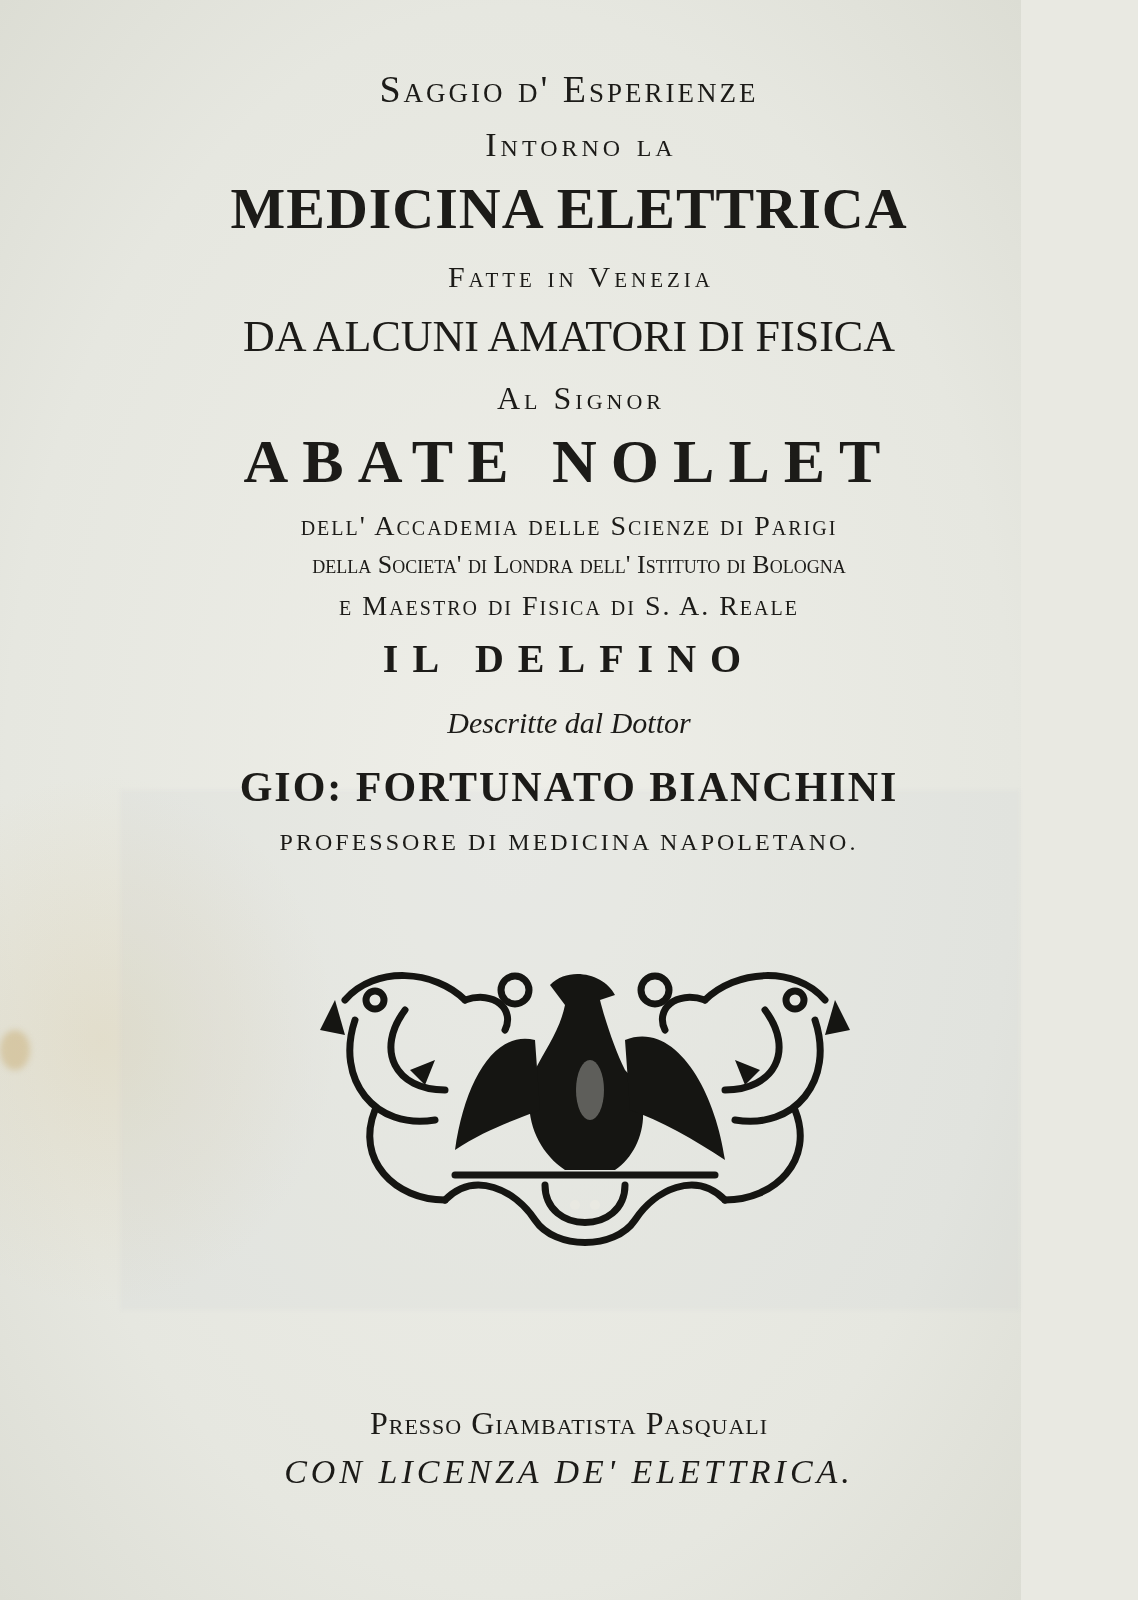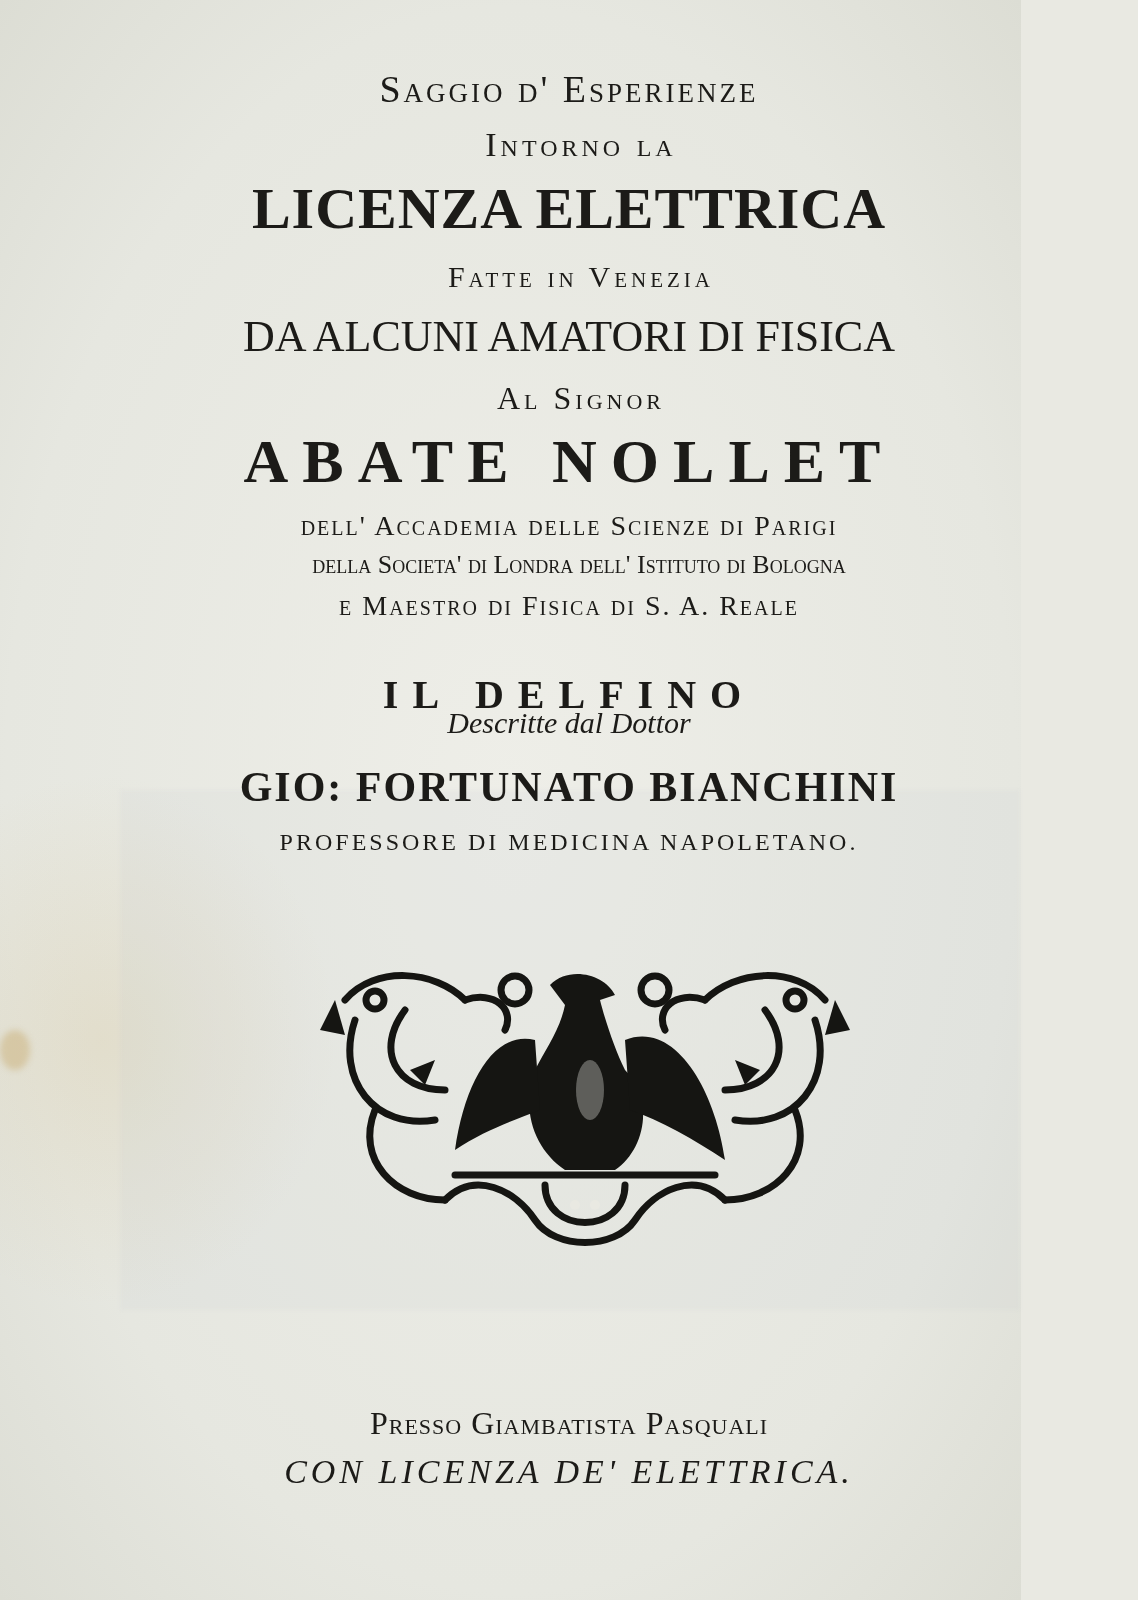--- a/index.html
+++ b/index.html
@@ -32,41 +32,41 @@
     .l1 { top: 70px; font-size: 38px; letter-spacing: 3px; }
     .l2 { top: 128px; font-size: 34px; letter-spacing: 4px; left: 12px; }
     .l3 { top: 180px; font-size: 58px; letter-spacing: 1px; font-weight: bold; }
     .l4 { top: 262px; font-size: 30px; letter-spacing: 4px; left: 12px; }
     .l5 { top: 315px; font-size: 44px; font-weight: normal; }
     .l6 { top: 382px; font-size: 32px; letter-spacing: 4px; left: 12px; }
     .l7 { top: 430px; font-size: 62px; letter-spacing: 14px; font-weight: bold; }
     .l8 { top: 512px; font-size: 28px; letter-spacing: 2px; }
     .l9 { top: 552px; font-size: 26px; letter-spacing: 0px; left: 10px; }
     .l10 { top: 592px; font-size: 28px; letter-spacing: 2px; }
-    .l11 { top: 675px; font-size: 40px; letter-spacing: 14px; font-weight: bold; }
+    .l11 { top: 639px; font-size: 40px; letter-spacing: 14px; font-weight: bold; }
     .l12 { top: 708px; font-size: 30px; font-style: italic; }
     .l13 { top: 766px; font-size: 42px; letter-spacing: 2px; font-weight: bold; }
     .l14 { top: 830px; font-size: 24px; letter-spacing: 3px; font-weight: normal; }
     .l15 { top: 1350px; font-size: 42px; letter-spacing: 6px; font-weight: bold; }
     .l16 { top: 1407px; font-size: 32px; letter-spacing: 1px; }
     .l17 { top: 1455px; font-size: 34px; letter-spacing: 4px; font-style: italic; }
     .ornament {
       position: absolute; left: 315px; top: 960px; width: 540px; height: 300px;
     }
   </style>
 </head>
 <body>
 
 <div class="page">
   <div class="showthrough"></div>
   <div class="stain"></div>
 
   <div class="line l1 sc">Saggio d' Esperienze</div>
   <div class="line l2 sc">Intorno la</div>
-  <div class="line l3">LICENZA ELETTRICA</div>
+  <div class="line l3">MEDICINA ELETTRICA</div>
   <div class="line l4 sc">Fatte in Venezia</div>
   <div class="line l5">DA ALCUNI AMATORI DI FISICA</div>
   <div class="line l6 sc">Al Signor</div>
   <div class="line l7">ABATE NOLLET</div>
   <div class="line l8 sc">dell' Accademia delle Scienze di Parigi</div>
   <div class="line l9 sc">della Societa' di Londra dell' Istituto di Bologna</div>
   <div class="line l10 sc">e Maestro di Fisica di S. A. Reale</div>
   <div class="line l11">IL DELFINO</div>
   <div class="line l12">Descritte dal Dottor</div>
   <div class="line l13">GIO: FORTUNATO BIANCHINI</div>

